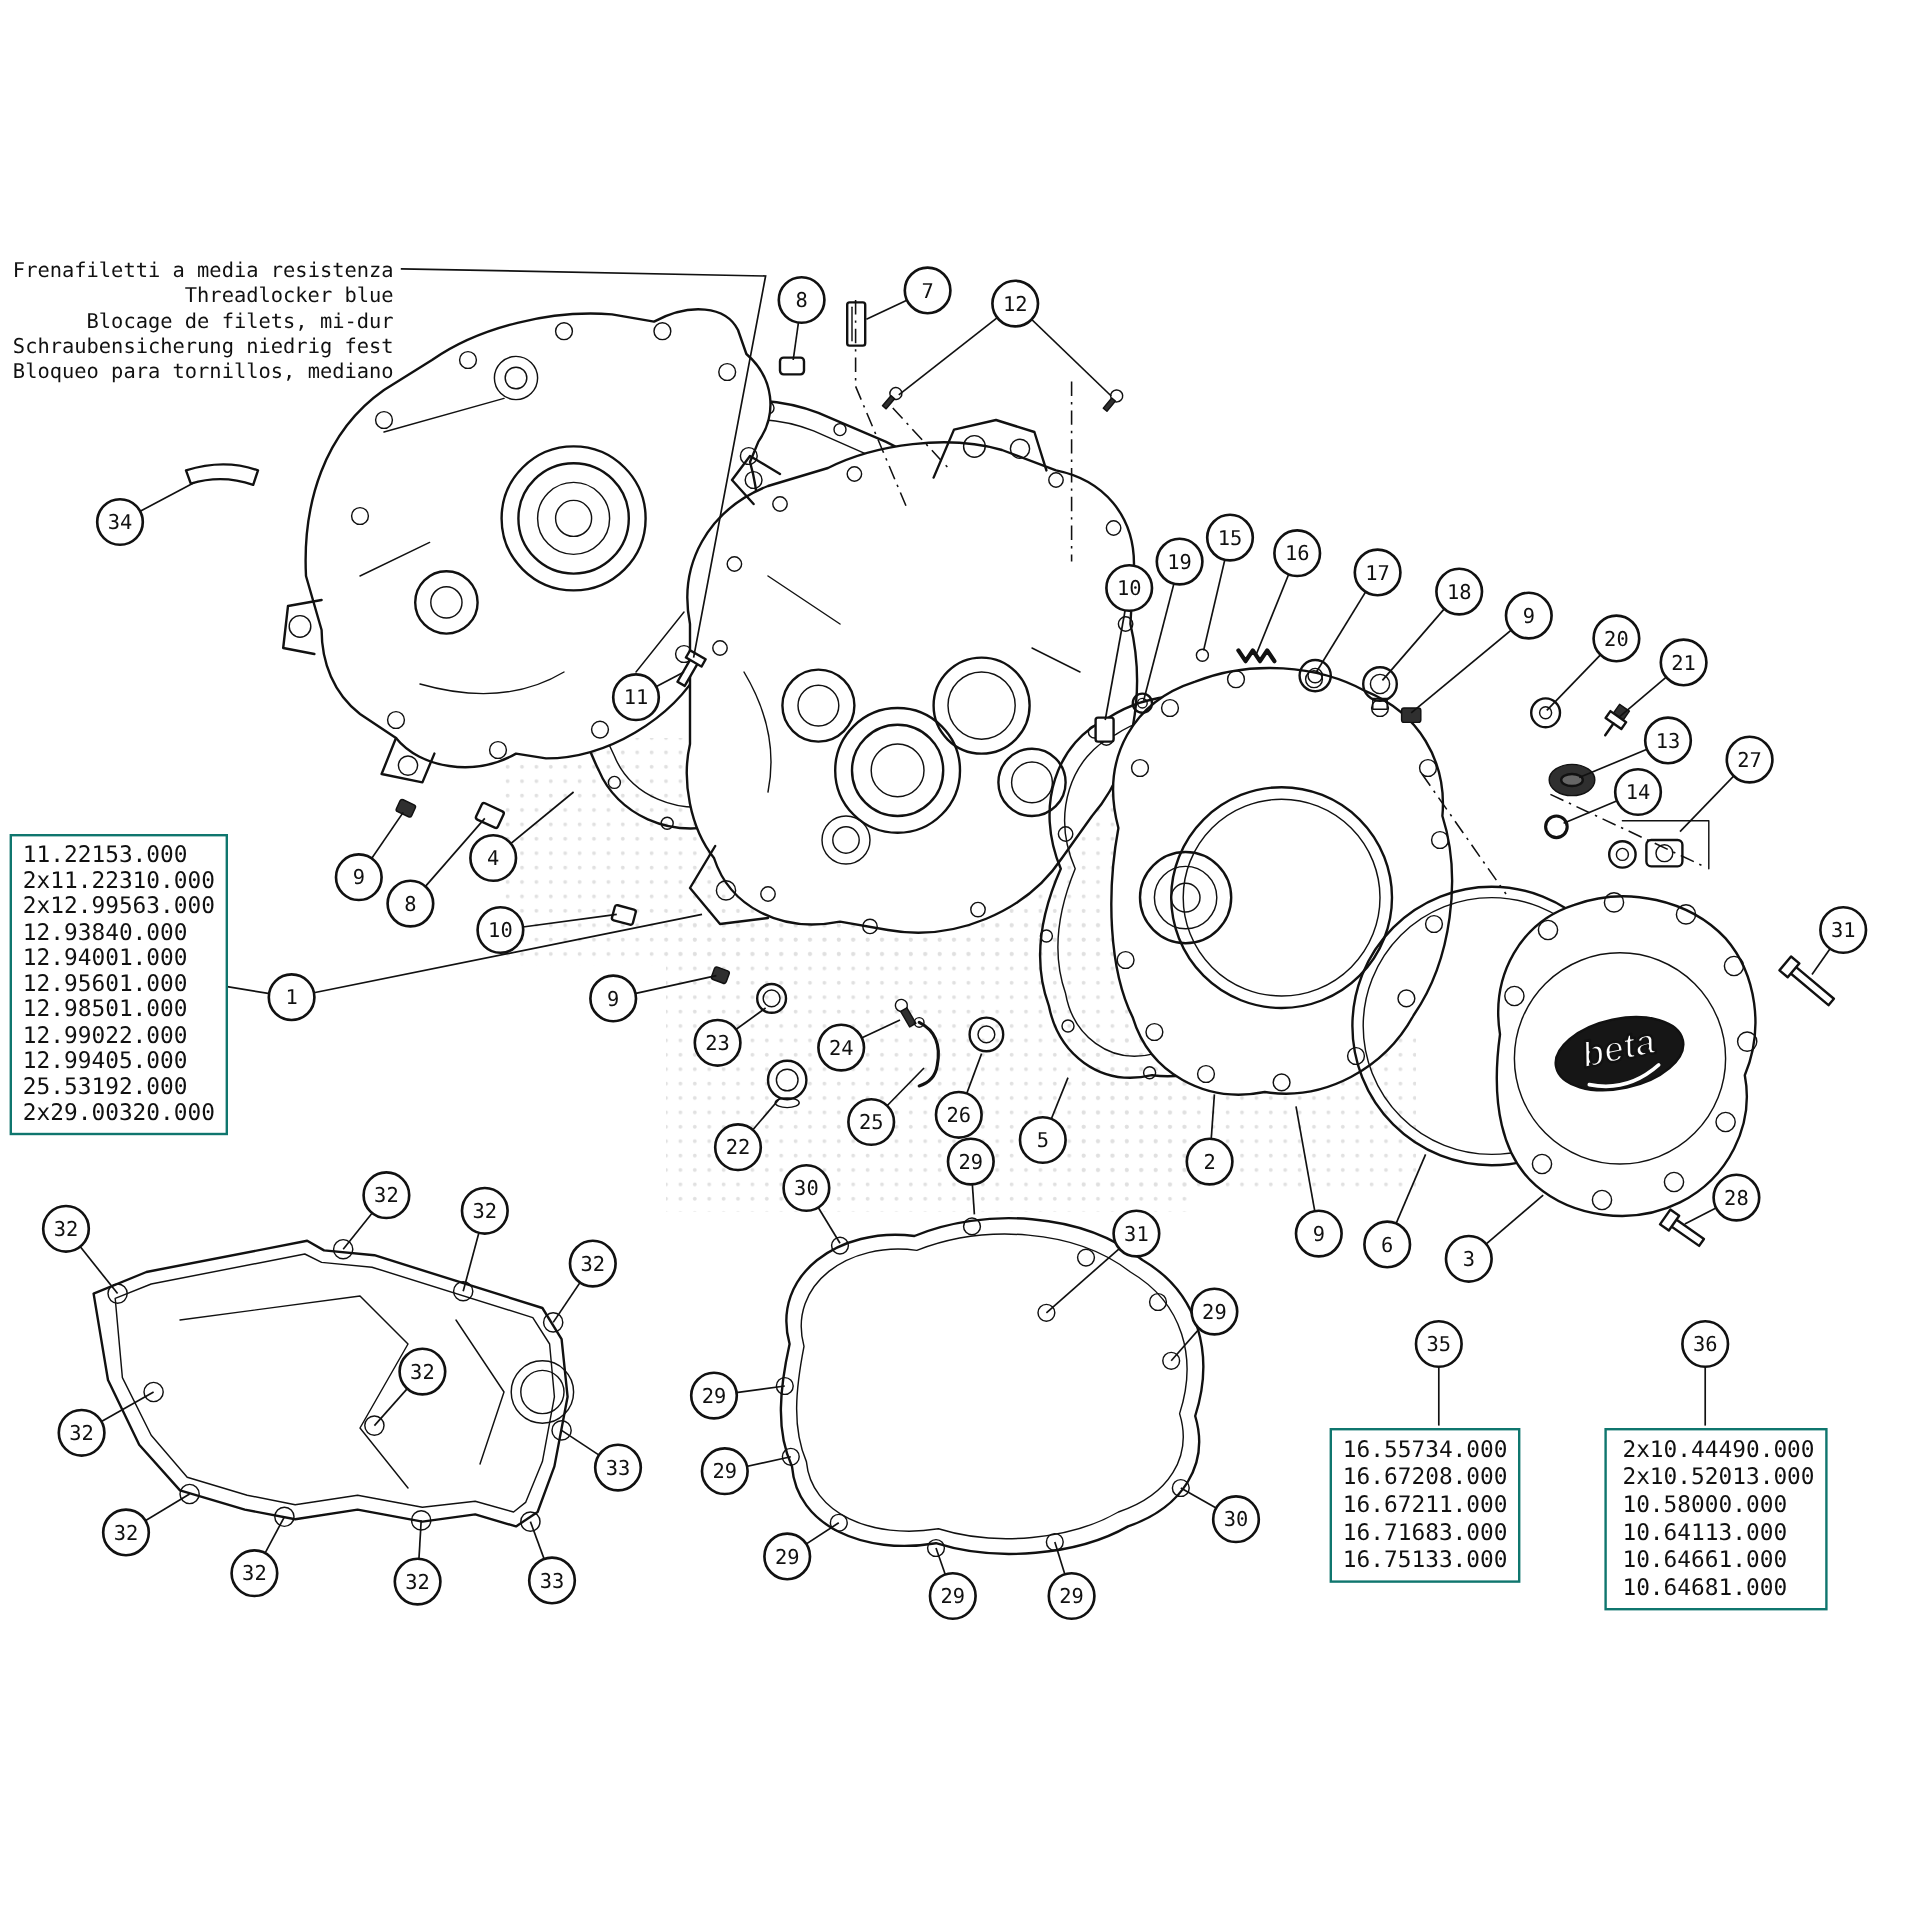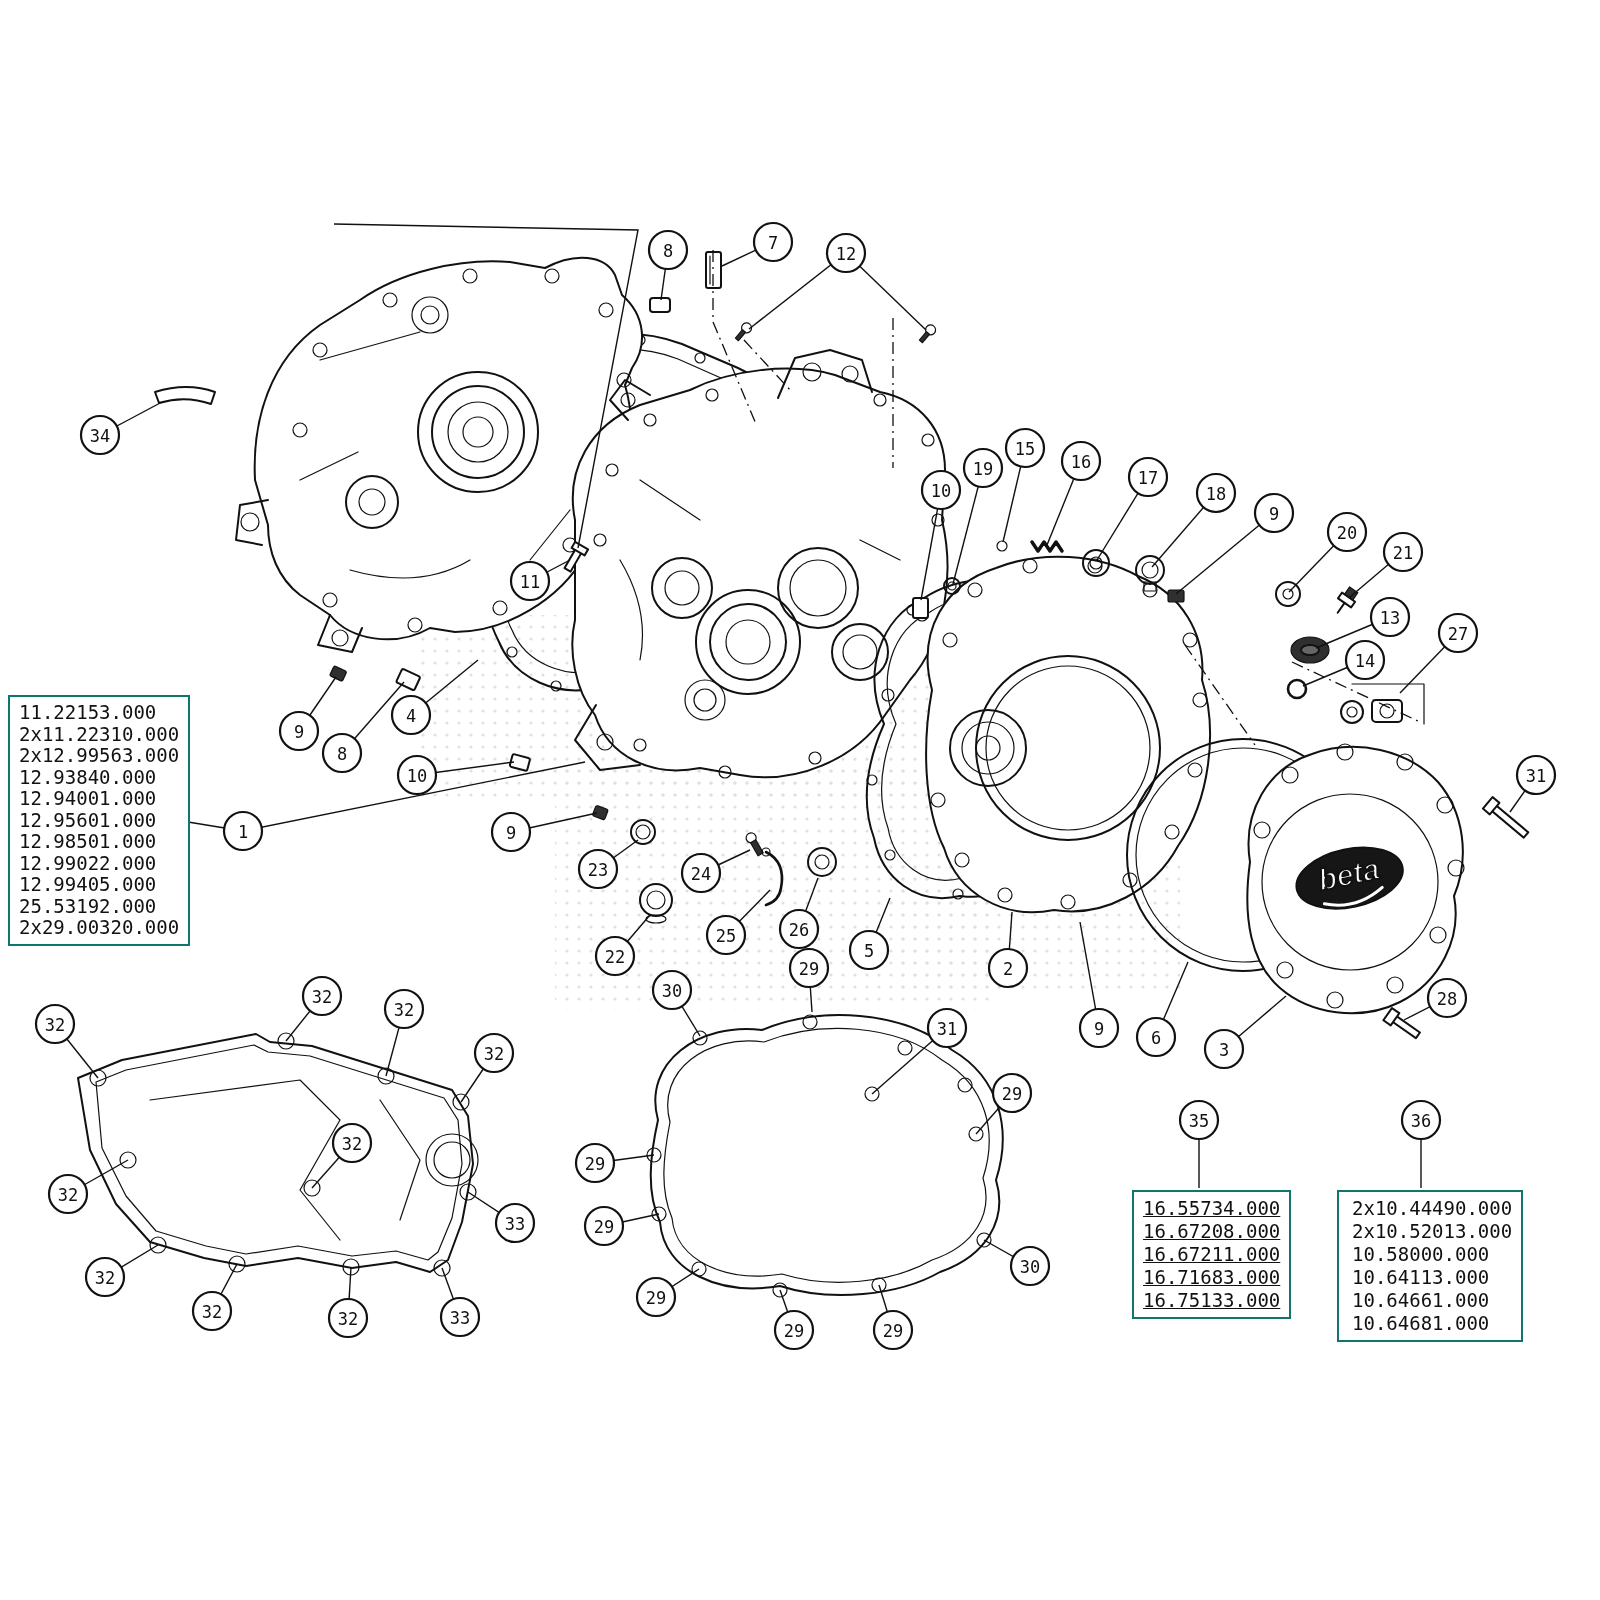--- a/index.html
+++ b/index.html
@@ -13,21 +13,21 @@
   .dashdot{stroke:#111;fill:none;stroke-width:1.3;stroke-dasharray:12 5 2 5;}
   #leader-lines line{stroke:#111;stroke-width:1.4;}
   .callout circle{fill:#fff;stroke:#111;stroke-width:2.2;}
   .callout text{font-family:"DejaVu Sans Mono",monospace;font-size:17px;fill:#111;
                 text-anchor:middle;dominant-baseline:central;}
   .textblock{position:absolute;white-space:pre;line-height:21px;font-size:17px;}
   #threadlocker-note{left:10px;top:216px;width:318px;text-align:right;}
   .partbox{position:absolute;border:2px solid #0f766e;background:#fff;padding:5px 9px;
            font-size:19px;line-height:21.5px;}
   #part-box-1{left:8px;top:695px;}
-  #part-box-35{left:1132px;top:1190px;line-height:23px;text-decoration:underline;}
+  #part-box-35{left:1108px;top:1190px;line-height:23px;}
   #part-box-36{left:1337px;top:1190px;line-height:23px;padding-left:13px;}
   .logo-text{font-family:"Liberation Sans",sans-serif;font-style:italic;font-weight:bold;
              font-size:30px;fill:#fff;text-anchor:middle;dominant-baseline:central;}
 </style>
 </head>
 <body>
 
 <div id="stage">
 
 <svg id="diagram-svg" width="1600" height="1600" viewBox="0 0 1600 1600">
@@ -642,20 +642,21 @@
           <circle cx="1199" cy="1120" r="19"></circle>
           <text x="1199" y="1121">35</text>
         </g>
         <g class="callout">
           <circle cx="1421" cy="1120" r="19"></circle>
           <text x="1421" y="1121">36</text>
         </g>
       </g>
 </svg>
 
+<div id="threadlocker-note" class="textblock"><div>Frenafiletti a media resistenza</div><div>Threadlocker blue</div><div>Blocage de filets, mi-dur</div><div>Schraubensicherung niedrig fest</div><div>Bloqueo para tornillos, mediano</div></div>
 
 <div id="part-box-1" class="partbox">
       <div>11.22153.000</div>
       <div>2x11.22310.000</div>
       <div>2x12.99563.000</div>
       <div>12.93840.000</div>
       <div>12.94001.000</div>
       <div>12.95601.000</div>
       <div>12.98501.000</div>
       <div>12.99022.000</div>

